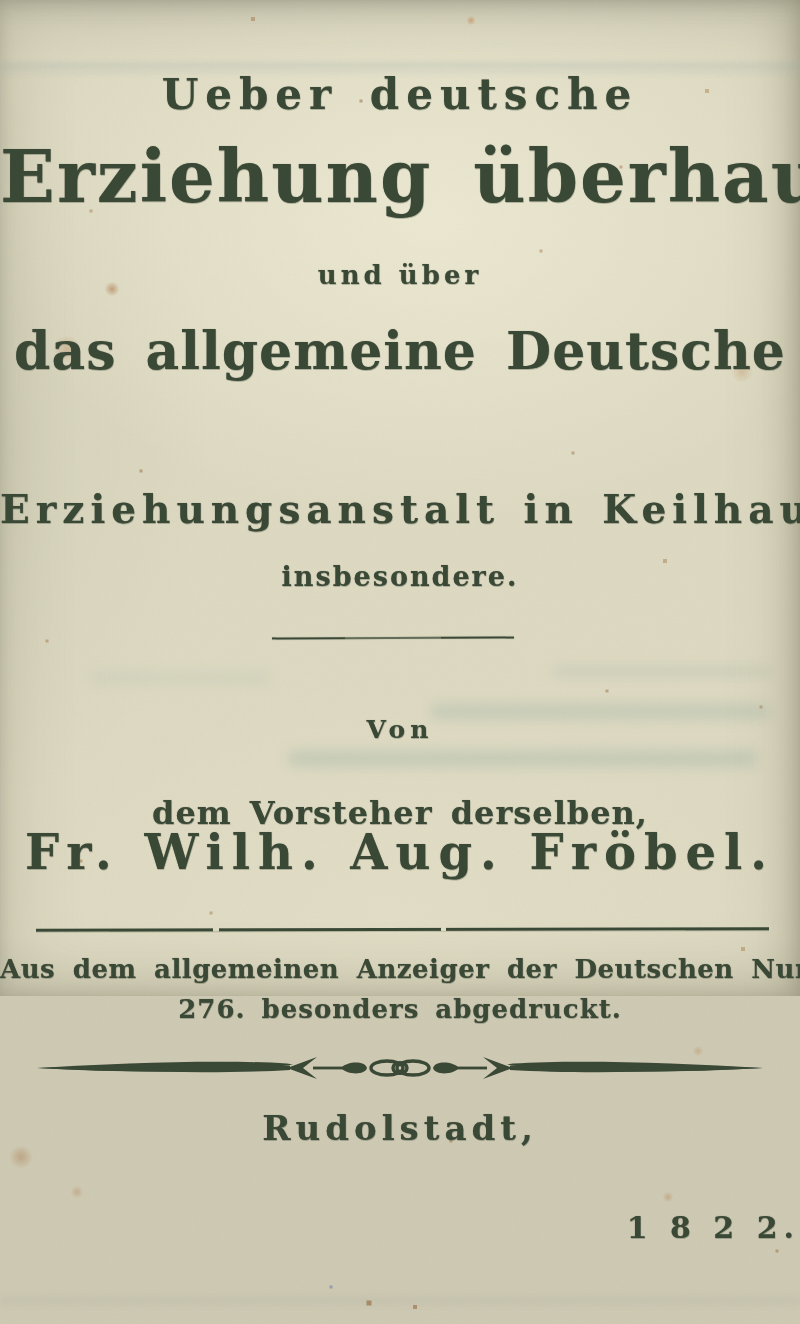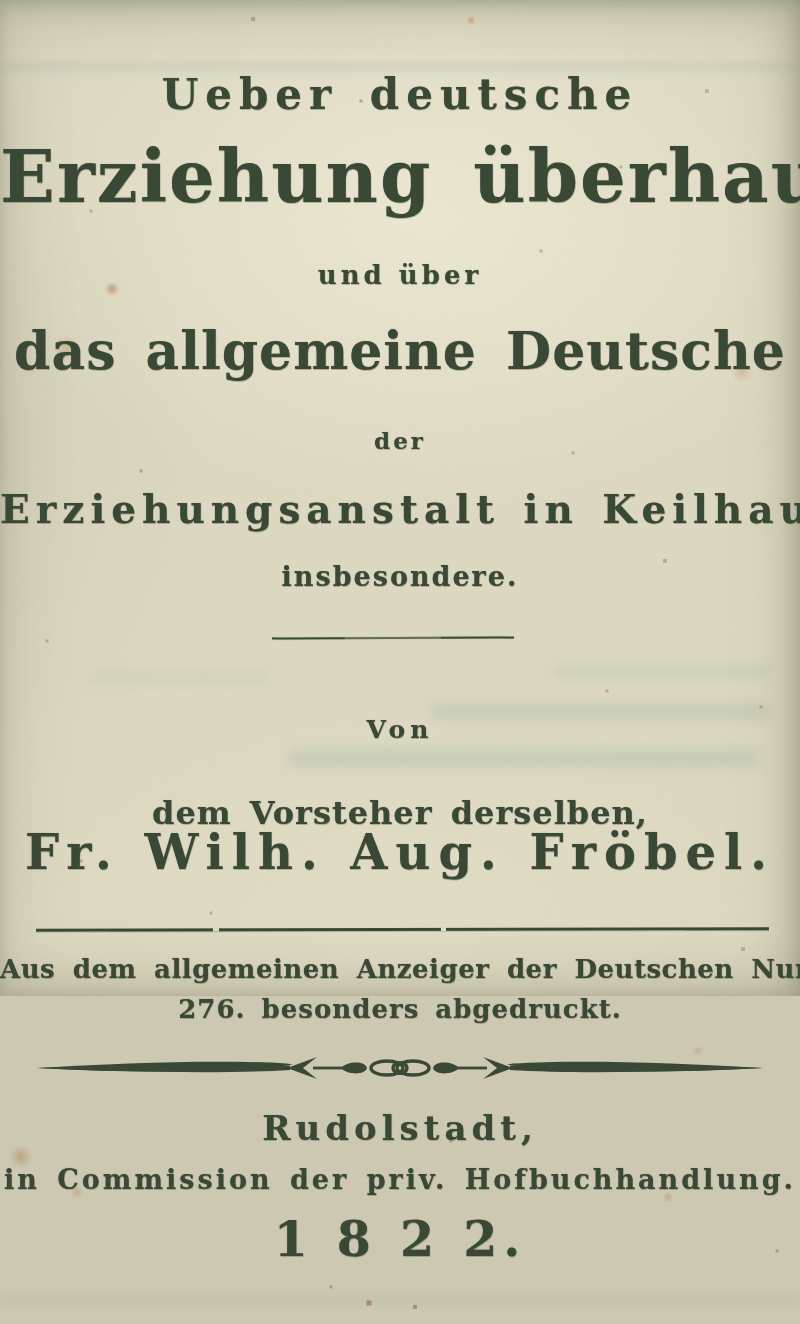--- a/index.html
+++ b/index.html
@@ -40,21 +40,21 @@
   .l-der         {top:427px; font-size:23px; letter-spacing:3px;}
   .l-institution {top:486px; font-size:39px; letter-spacing:6px; word-spacing:4px;}
   .l-insbes      {top:561px; font-size:27px; letter-spacing:2px;}
   .l-von         {top:715px; font-size:25px; letter-spacing:5px;}
   .l-role        {top:762px; font-size:32px; letter-spacing:1px; word-spacing:6px;margin-top:32px;}
   .l-author      {top:824px; font-size:48px; letter-spacing:8px;}
   .l-src1        {top:954px; font-size:26px; letter-spacing:0.5px; word-spacing:8px;}
   .l-src2        {top:994px; font-size:26px; letter-spacing:1px; word-spacing:6px;}
   .l-place       {top:1108px;font-size:34px; letter-spacing:5px;}
   .l-publisher   {top:1164px;font-size:27px; letter-spacing:3px; word-spacing:5px;}
-  .l-year        {top:1210px;font-size:49px; letter-spacing:6px;}
+  .l-year        {top:1210px;font-size:30px; letter-spacing:6px;text-align:right;}
 
   .rule-thin{
     position:absolute;top:637px;left:272px;width:242px;height:2px;
     background:linear-gradient(90deg, var(--ink) 0 30%, rgba(58,72,54,.75) 30% 70%, var(--ink) 70% 100%);
     transform:rotate(-0.25deg);
     box-shadow:0 0 1px rgba(58,72,54,.5);
   }
   .rule-full{
     position:absolute;top:928px;left:36px;width:733px;height:3px;
     background:linear-gradient(90deg,
@@ -137,21 +137,20 @@
   <div class="fox f5"></div>
   <div class="fox f6"></div>
   <div class="fox f7"></div>
   <div class="fox f8"></div>
   <div class="specks"></div>
 
   <div class="line l-title-top">Ueber deutsche</div>
   <div class="line l-title-main">Erziehung überhaupt,</div>
   <div class="line l-und-ueber">und über</div>
   <div class="line l-sub-main">das allgemeine Deutsche</div>
-  <div class="line l-der">der</div>
   <div class="line l-institution">Erziehungsanstalt in Keilhau</div>
   <div class="line l-insbes">insbesondere.</div>
 
   <div class="rule-thin"></div>
 
   <div class="line l-von">Von</div>
   <div class="line l-role">dem Vorsteher derselben,</div>
   <div class="line l-author">Fr. Wilh. Aug. Fröbel.</div>
 
   <div class="rule-full"></div>
@@ -180,21 +179,20 @@
       <rect x="420" y="13.6" width="32" height="2.8"></rect>
 
       <path d="M478,15 L448,4 L462,15 L448,26 Z"></path>
 
       <path d="M728,15 C640,9.5 540,6.5 478,10.5 L472,11.5 C530,20 635,20.5 728,15 Z"></path>
       <path d="M728,15 C640,11 540,9 475,12.5 L475,17 C540,21 640,19 728,15 Z"></path>
     </g>
   </svg>
 
   <div class="line l-place">Rudolstadt,</div>
-  <div class="line l-publisher">in Commission der priv. Hofbuchhandlung.</div>
   <div class="line l-year">1 8 2 2.</div>
 
   <svg class="grain" width="800" height="1324">
     <filter id="noise">
       <feTurbulence type="fractalNoise" baseFrequency="0.8" numOctaves="2" seed="7" result="n"></feTurbulence>
       <feColorMatrix in="n" type="matrix" values="0 0 0 0 0.52
                 0 0 0 0 0.50
                 0 0 0 0 0.40
                 0 0 0 0.10 0"></feColorMatrix>
     </filter>

